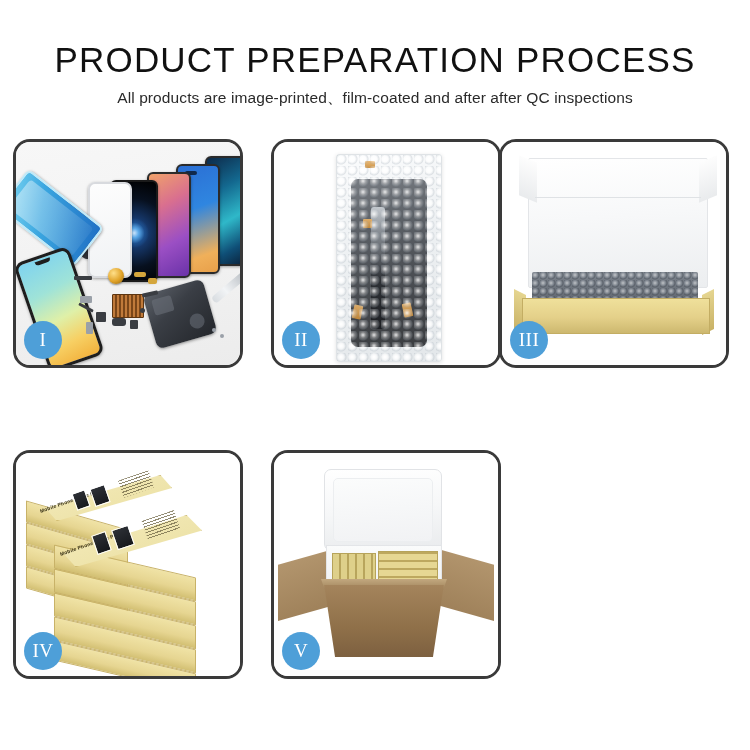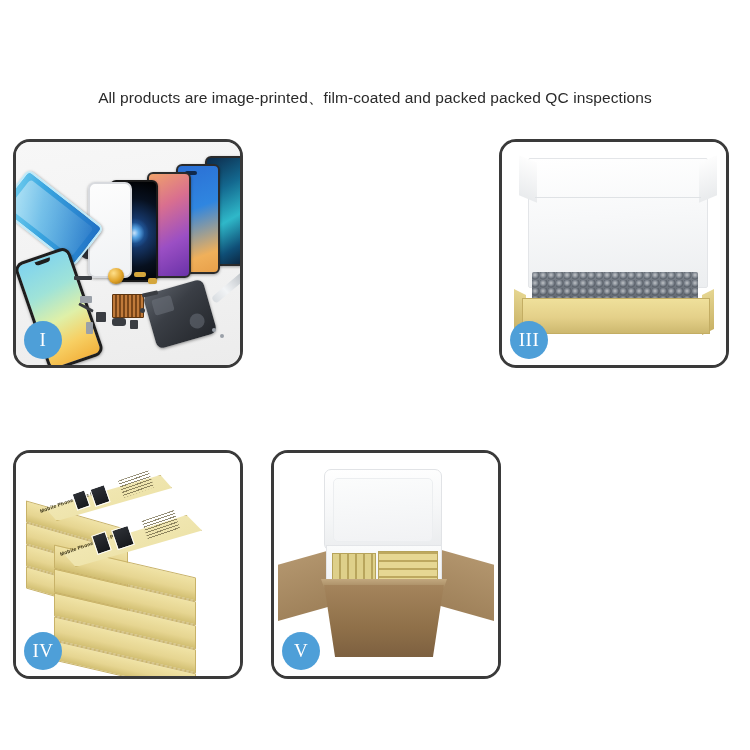--- a/index.html
+++ b/index.html
@@ -418,21 +418,22 @@
   }
   .c6-tape{
     position:absolute;
     background: rgba(150,122,88,0.65);
   }
 </style>
 </head>
 <body>
 
 <div id="header">
-  <div id="subtitle">All products are image-printed、film-coated and packed packed QC inspections</div>
+  <div id="title">PRODUCT PREPARATION PROCESS</div>
+  <div id="subtitle">All products are image-printed、film-coated and after after QC inspections</div>
 </div>
 
 <div id="grid">
 
   <div class="panel panel-r1 panel-c1">
     <div class="panel-inner">
       <div class="p1-bg"></div>
 
       <div id="ph-darkslab" class="phone"></div>
       <div id="ph-teal" class="phone"></div>
@@ -466,20 +467,35 @@
       <div class="tiny" style="left:126px; top:150px; width:16px; height:4px; transform:rotate(-12deg);"></div>
       <div class="tiny rd" style="left:124px; top:166px; width:5px;  height:5px;"></div>
       <div class="tiny rd lt" style="left:196px; top:186px; width:4px;  height:4px;"></div>
       <div class="tiny rd lt" style="left:204px; top:192px; width:4px;  height:4px;"></div>
       <div id="tool"></div>
 
       <div class="badge">I</div>
     </div>
   </div>
 
+  <div class="panel panel-r1 panel-c2">
+    <div class="panel-inner">
+      <div class="p2-bg"></div>
+      <div class="bubble-bag">
+        <div class="inner-part"></div>
+        <div class="flex-strip"></div>
+        <div class="tape" style="left:28px; top:6px;  width:10px; height:7px;"></div>
+        <div class="tape" style="left:26px; top:64px; width:9px;  height:9px;"></div>
+        <div class="tape" style="left:16px; top:150px; width:9px; height:14px; transform:rotate(12deg);"></div>
+        <div class="tape" style="left:66px; top:148px; width:9px; height:14px; transform:rotate(-12deg);"></div>
+        <div class="bubble-overlay"></div>
+      </div>
+      <div class="badge">II</div>
+    </div>
+  </div>
 
   <div class="panel panel-r1 panel-c3">
     <div class="panel-inner">
       <div class="p3-bg"></div>
       <div class="foam-lid">
         <div class="flapL"></div>
         <div class="flapR"></div>
         <div class="crease"></div>
       </div>
       <div class="bubble-inside"></div>

